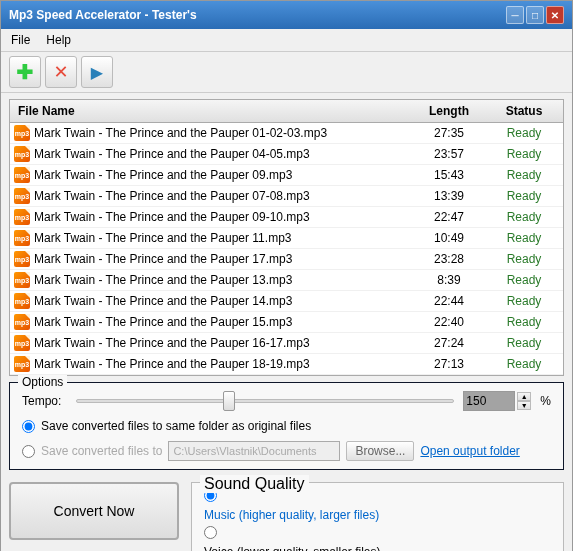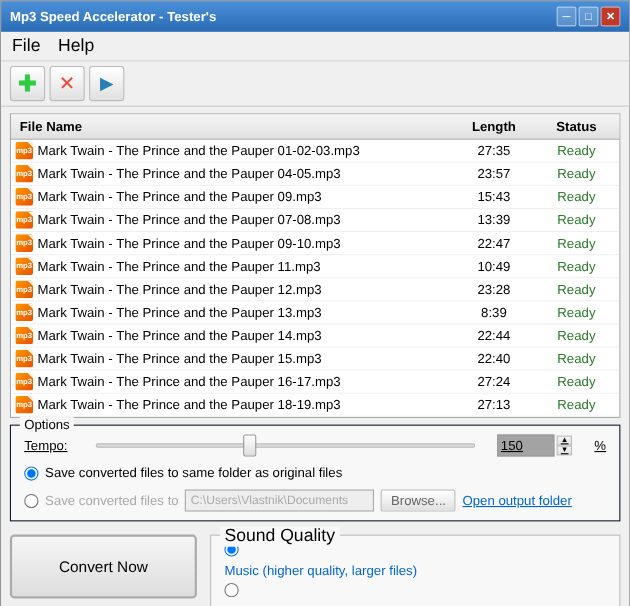--- a/index.html
+++ b/index.html
@@ -49,21 +49,21 @@
     .menu-bar {
       background: #f0f0f0;
       padding: 2px 4px;
       border-bottom: 1px solid #ccc;
       display: flex;
       gap: 4px;
     }
     .menu-item {
       padding: 2px 6px;
       cursor: pointer;
-      font-size: 16px;
+      font-size: 12px;
     }
     .toolbar {
       padding: 4px 8px;
       display: flex;
       gap: 4px;
       background: #f0f0f0;
       border-bottom: 1px solid #ccc;
     }
     .toolbar-btn {
       width: 32px;
@@ -147,23 +147,22 @@
       position: absolute;
       top: -8px;
       left: 8px;
       background: #f8f8f8;
       padding: 0 4px;
       font-size: 12px;
     }
     .tempo-row {
       display: flex;
       align-items: center;
-      gap: 20px;
+      gap: 9px;
       margin-bottom: 8px;
-      text-decoration: underline;
     }
     .tempo-label { font-size: 12px; min-width: 45px; }
     .tempo-slider {
       flex: 1;
       -webkit-appearance: none;
       height: 4px;
       background: #ddd;
       border: 1px solid #bbb;
       border-radius: 2px;
       outline: none;
@@ -375,21 +374,21 @@
       <div class="file-name">
         <div class="file-icon">mp3</div>
         <span>Mark Twain - The Prince and the Pauper 11.mp3</span>
       </div>
       <div class="file-length">10:49</div>
       <div class="file-status">Ready</div>
     </div>
         <div class="file-row">
       <div class="file-name">
         <div class="file-icon">mp3</div>
-        <span>Mark Twain - The Prince and the Pauper 12.mp3</span>
+        <span>Mark Twain - The Prince and the Pauper 17.mp3</span>
       </div>
       <div class="file-length">23:28</div>
       <div class="file-status">Ready</div>
     </div>
         <div class="file-row">
       <div class="file-name">
         <div class="file-icon">mp3</div>
         <span>Mark Twain - The Prince and the Pauper 13.mp3</span>
       </div>
       <div class="file-length">8:39</div>

